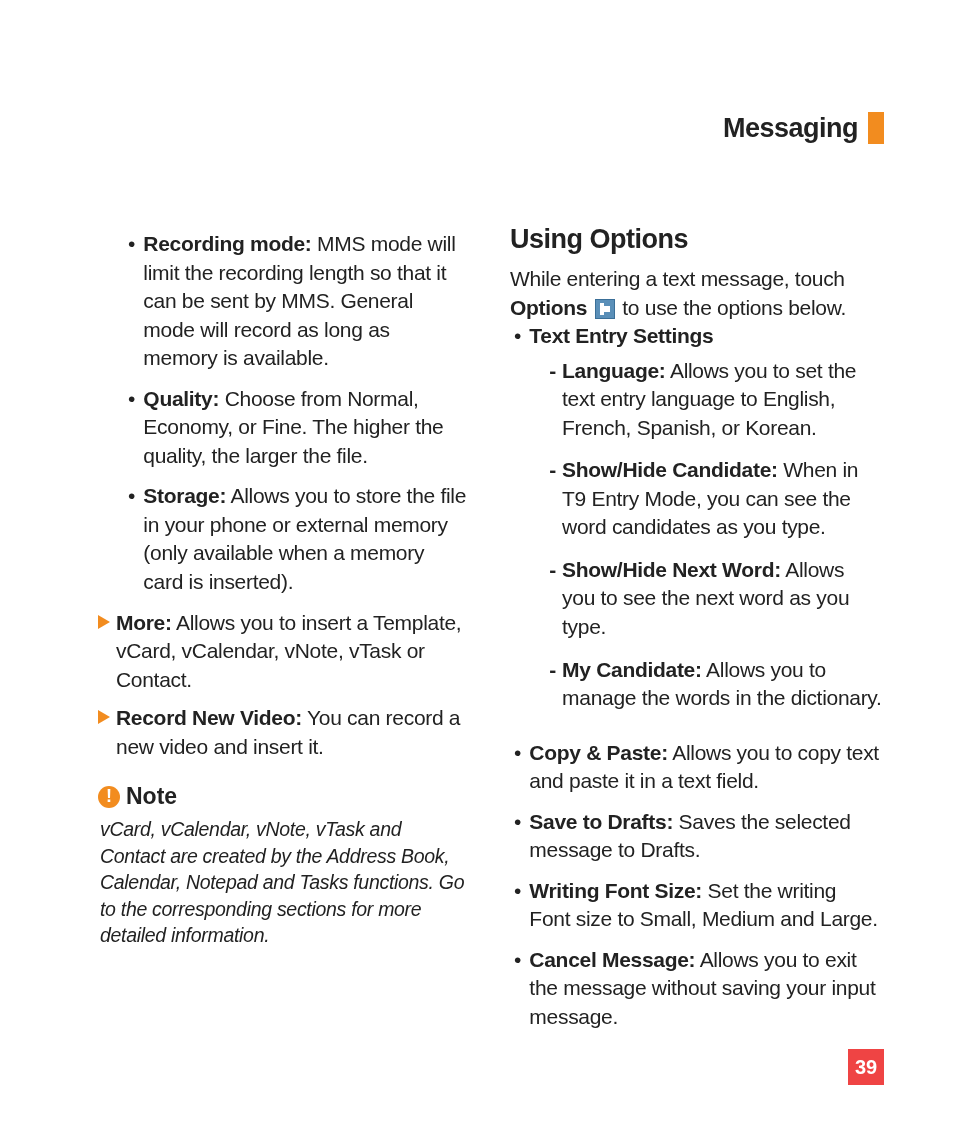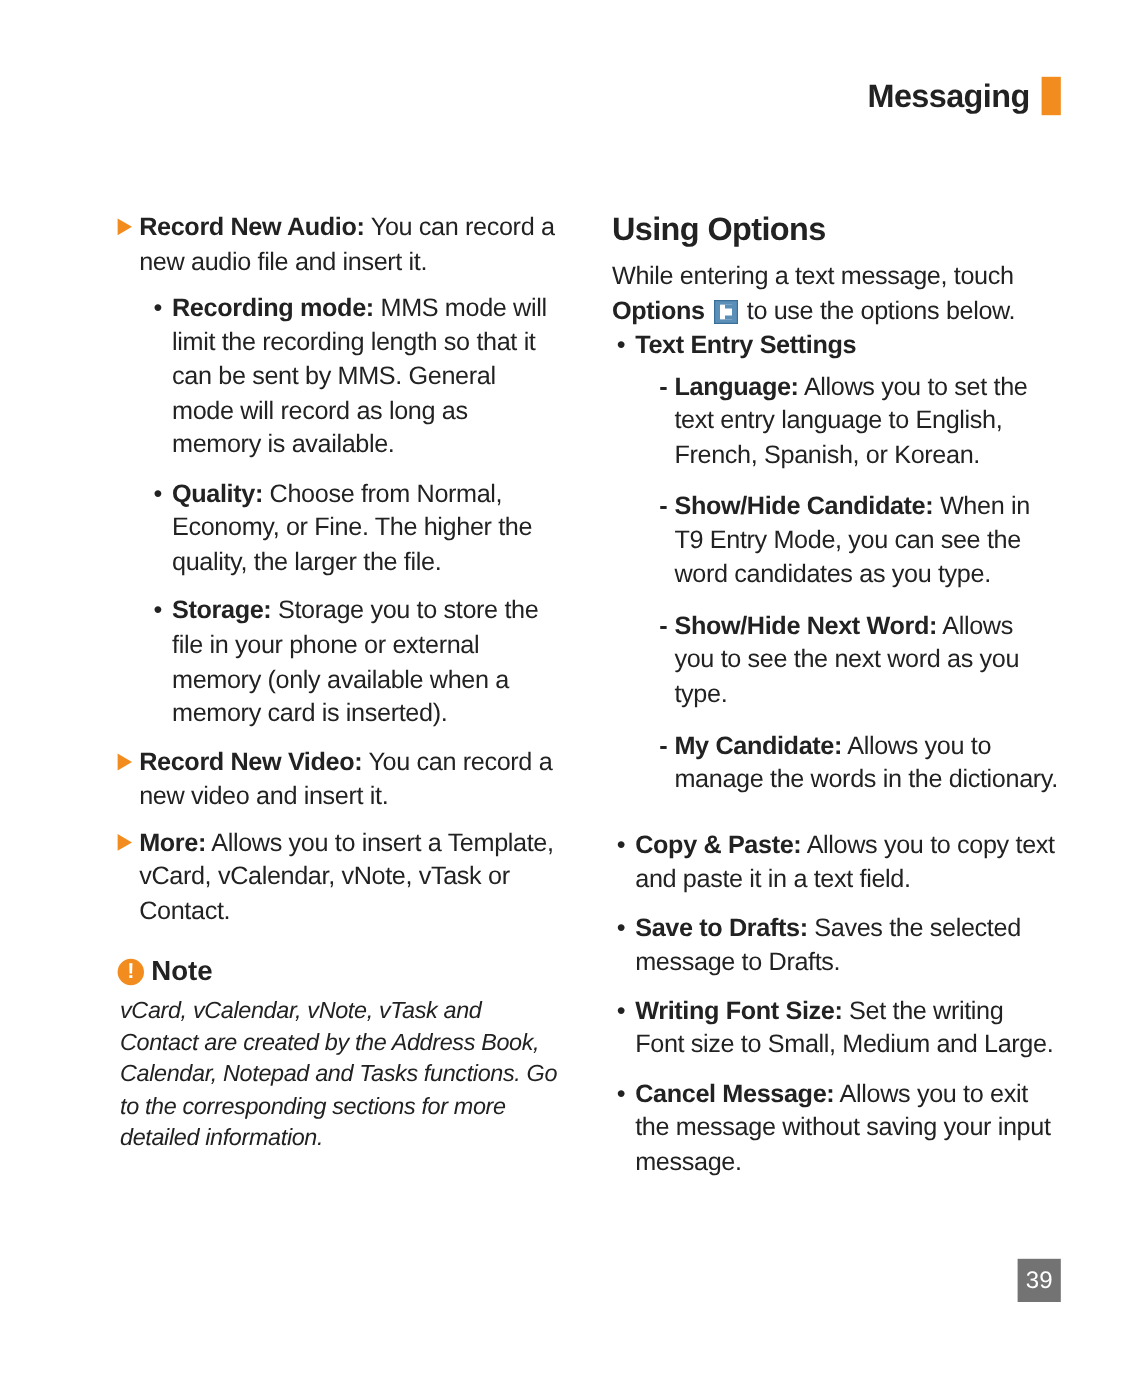--- a/index.html
+++ b/index.html
@@ -13,20 +13,21 @@
     position: relative;
     padding: 64px 70px 0 98px;
   }
   .header {
     display: flex;
     justify-content: flex-end;
     align-items: center;
     gap: 10px;
     margin-bottom: 80px;
     padding-right: 0;
+    margin-top: 48px;
   }
   .header-title {
     font-size: 27px;
     font-weight: 700;
     color: #222;
     letter-spacing: -0.5px;
   }
   .header-bar {
     width: 16px;
     height: 32px;
@@ -110,81 +111,75 @@
     width: 10px; height: 12px;
     background: #fff;
     border-left: 4px solid #fff;
     box-shadow: inset 0 3px 0 #5a8fb8, inset 0 -3px 0 #5a8fb8, inset 0 6px 0 #fff, inset 0 -6px 0 #fff;
   }
   .page-num {
     position: absolute;
     bottom: 60px;
     right: 70px;
     width: 36px; height: 36px;
-    background: #737373;
+    background: #ef4444;
     color: #fff;
-    font-weight: 400;
+    font-weight: 700;
     font-size: 20px;
     display: flex;
     align-items: center;
     justify-content: center;
     margin-left: 15px;
   }
 </style>
 </head>
 <body>
 
 <div class="header">
   <div class="header-title">Messaging</div>
   <div class="header-bar"></div>
 </div>
 
 <div class="columns">
 
   <div class="col col-left">
 
-    <div class="triangle-row">
-      <span class="triangle"></span>
-      <div class="body-text">
-        <span class="bold">Record New Audio:</span><span> You can record a new audio file and insert it.</span>
-      </div>
-    </div>
 
     <div class="bullet-list">
       <div class="bullet-row">
         <span class="bullet-mark">•</span>
         <div class="body-text">
           <span class="bold">Recording mode:</span><span> MMS mode will limit the recording length so that it can be sent by MMS. General mode will record as long as memory is available.</span>
         </div>
       </div>
       <div class="bullet-row">
         <span class="bullet-mark">•</span>
         <div class="body-text">
           <span class="bold">Quality:</span><span> Choose from Normal, Economy, or Fine. The higher the quality, the larger the file.</span>
         </div>
       </div>
       <div class="bullet-row">
         <span class="bullet-mark">•</span>
         <div class="body-text">
-          <span class="bold">Storage:</span><span> Storage you to store the file in your phone or external memory (only available when a memory card is inserted).</span>
-        </div>
+          <span class="bold">Storage:</span><span> Allows you to store the file in your phone or external memory (only available when a memory card is inserted).</span>
+        </div>
+      </div>
+    </div>
+
+    <div class="triangle-row">
+      <span class="triangle"></span>
+      <div class="body-text">
+        <span class="bold">More:</span><span> Allows you to insert a Template, vCard, vCalendar, vNote, vTask or Contact.</span>
       </div>
     </div>
 
     <div class="triangle-row">
       <span class="triangle"></span>
       <div class="body-text">
         <span class="bold">Record New Video:</span><span> You can record a new video and insert it.</span>
-      </div>
-    </div>
-
-    <div class="triangle-row">
-      <span class="triangle"></span>
-      <div class="body-text">
-        <span class="bold">More:</span><span> Allows you to insert a Template, vCard, vCalendar, vNote, vTask or Contact.</span>
       </div>
     </div>
 
     <div class="note-header">
       <span class="note-icon">!</span>
       <span class="note-title">Note</span>
     </div>
     <div class="note-body">vCard, vCalendar, vNote, vTask and Contact are created by the Address Book, Calendar, Notepad and Tasks functions. Go to the corresponding sections for more detailed information.</div>
 
   </div>

